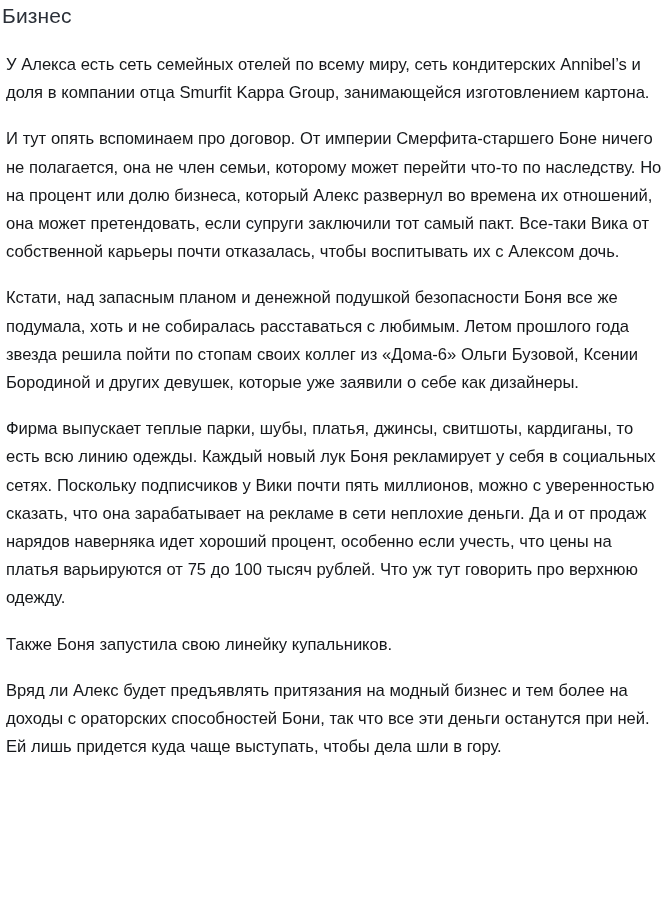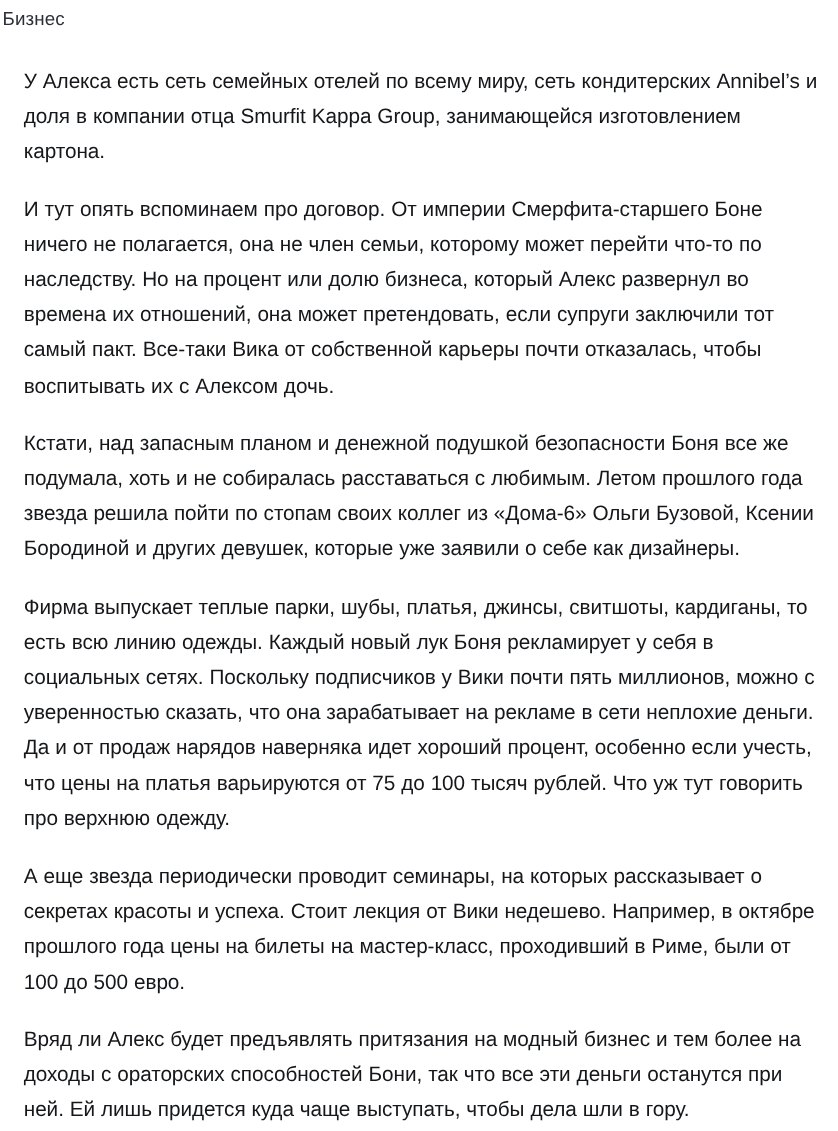--- a/index.html
+++ b/index.html
@@ -14,52 +14,52 @@
     overflow: hidden;
     font-family: "Liberation Sans", "DejaVu Sans", sans-serif;
     -webkit-font-smoothing: antialiased;
   }
   .article {
     box-sizing: border-box;
     width: 670px;
     padding: 0 8px 0 2px;
   }
   .article-heading {
-    font-size: 15px;
+    font-size: 21px;
     line-height: 26px;
     font-weight: 400;
     color: #2b3038;
     margin: 3px 0 0 0;
     letter-spacing: 0.1px;
   }
   .article-body {
     margin-top: 22px;
   }
   .article-paragraph {
     font-size: 16.6px;
     line-height: 28.2px;
     color: #15171a;
-    margin: 0 0 18px 17px;
+    margin: 0 0 18px 4px;
     text-align: left;
     letter-spacing: -0.05px;
     word-spacing: 0.2px;
   }
   .article-paragraph:last-child {
     margin-bottom: 0;
   }
 </style>
 </head>
 <body>
 
 <article class="article">
 
   <h1 class="article-heading">Бизнес</h1>
 
   <div class="article-body">
     <p class="article-paragraph">У Алекса есть сеть семейных отелей по всему миру, сеть кондитерских Annibel’s и доля в компании отца Smurfit Kappa Group, занимающейся изготовлением картона.</p>
     <p class="article-paragraph">И тут опять вспоминаем про договор. От империи Смерфита-старшего Боне ничего не полагается, она не член семьи, которому может перейти что-то по наследству. Но на процент или долю бизнеса, который Алекс развернул во времена их отношений, она может претендовать, если супруги заключили тот самый пакт. Все-таки Вика от собственной карьеры почти отказалась, чтобы воспитывать их с Алексом дочь.</p>
     <p class="article-paragraph">Кстати, над запасным планом и денежной подушкой безопасности Боня все же подумала, хоть и не собиралась расставаться с любимым. Летом прошлого года звезда решила пойти по стопам своих коллег из «Дома-6» Ольги Бузовой, Ксении Бородиной и других девушек, которые уже заявили о себе как дизайнеры.</p>
     <p class="article-paragraph">Фирма выпускает теплые парки, шубы, платья, джинсы, свитшоты, кардиганы, то есть всю линию одежды. Каждый новый лук Боня рекламирует у себя в социальных сетях. Поскольку подписчиков у Вики почти пять миллионов, можно с уверенностью сказать, что она зарабатывает на рекламе в сети неплохие деньги. Да и от продаж нарядов наверняка идет хороший процент, особенно если учесть, что цены на платья варьируются от 75 до 100 тысяч рублей. Что уж тут говорить про верхнюю одежду.</p>
-    <p class="article-paragraph">А еще звезда периодически проводит семинары, на которых рассказывает о секретах красоты и успеха. Стоит лекция от Вики недешево. Например, в октябре прошлого года цены на билеты на мастер-класс, проходивший в Риме, были от 100 до 500 евро.</p>
+    <p class="article-paragraph">Также Боня запустила свою линейку купальников.</p>
     <p class="article-paragraph">Вряд ли Алекс будет предъявлять притязания на модный бизнес и тем более на доходы с ораторских способностей Бони, так что все эти деньги останутся при ней. Ей лишь придется куда чаще выступать, чтобы дела шли в гору.</p>
   </div>
 
 </article>
 
 </body></html>

